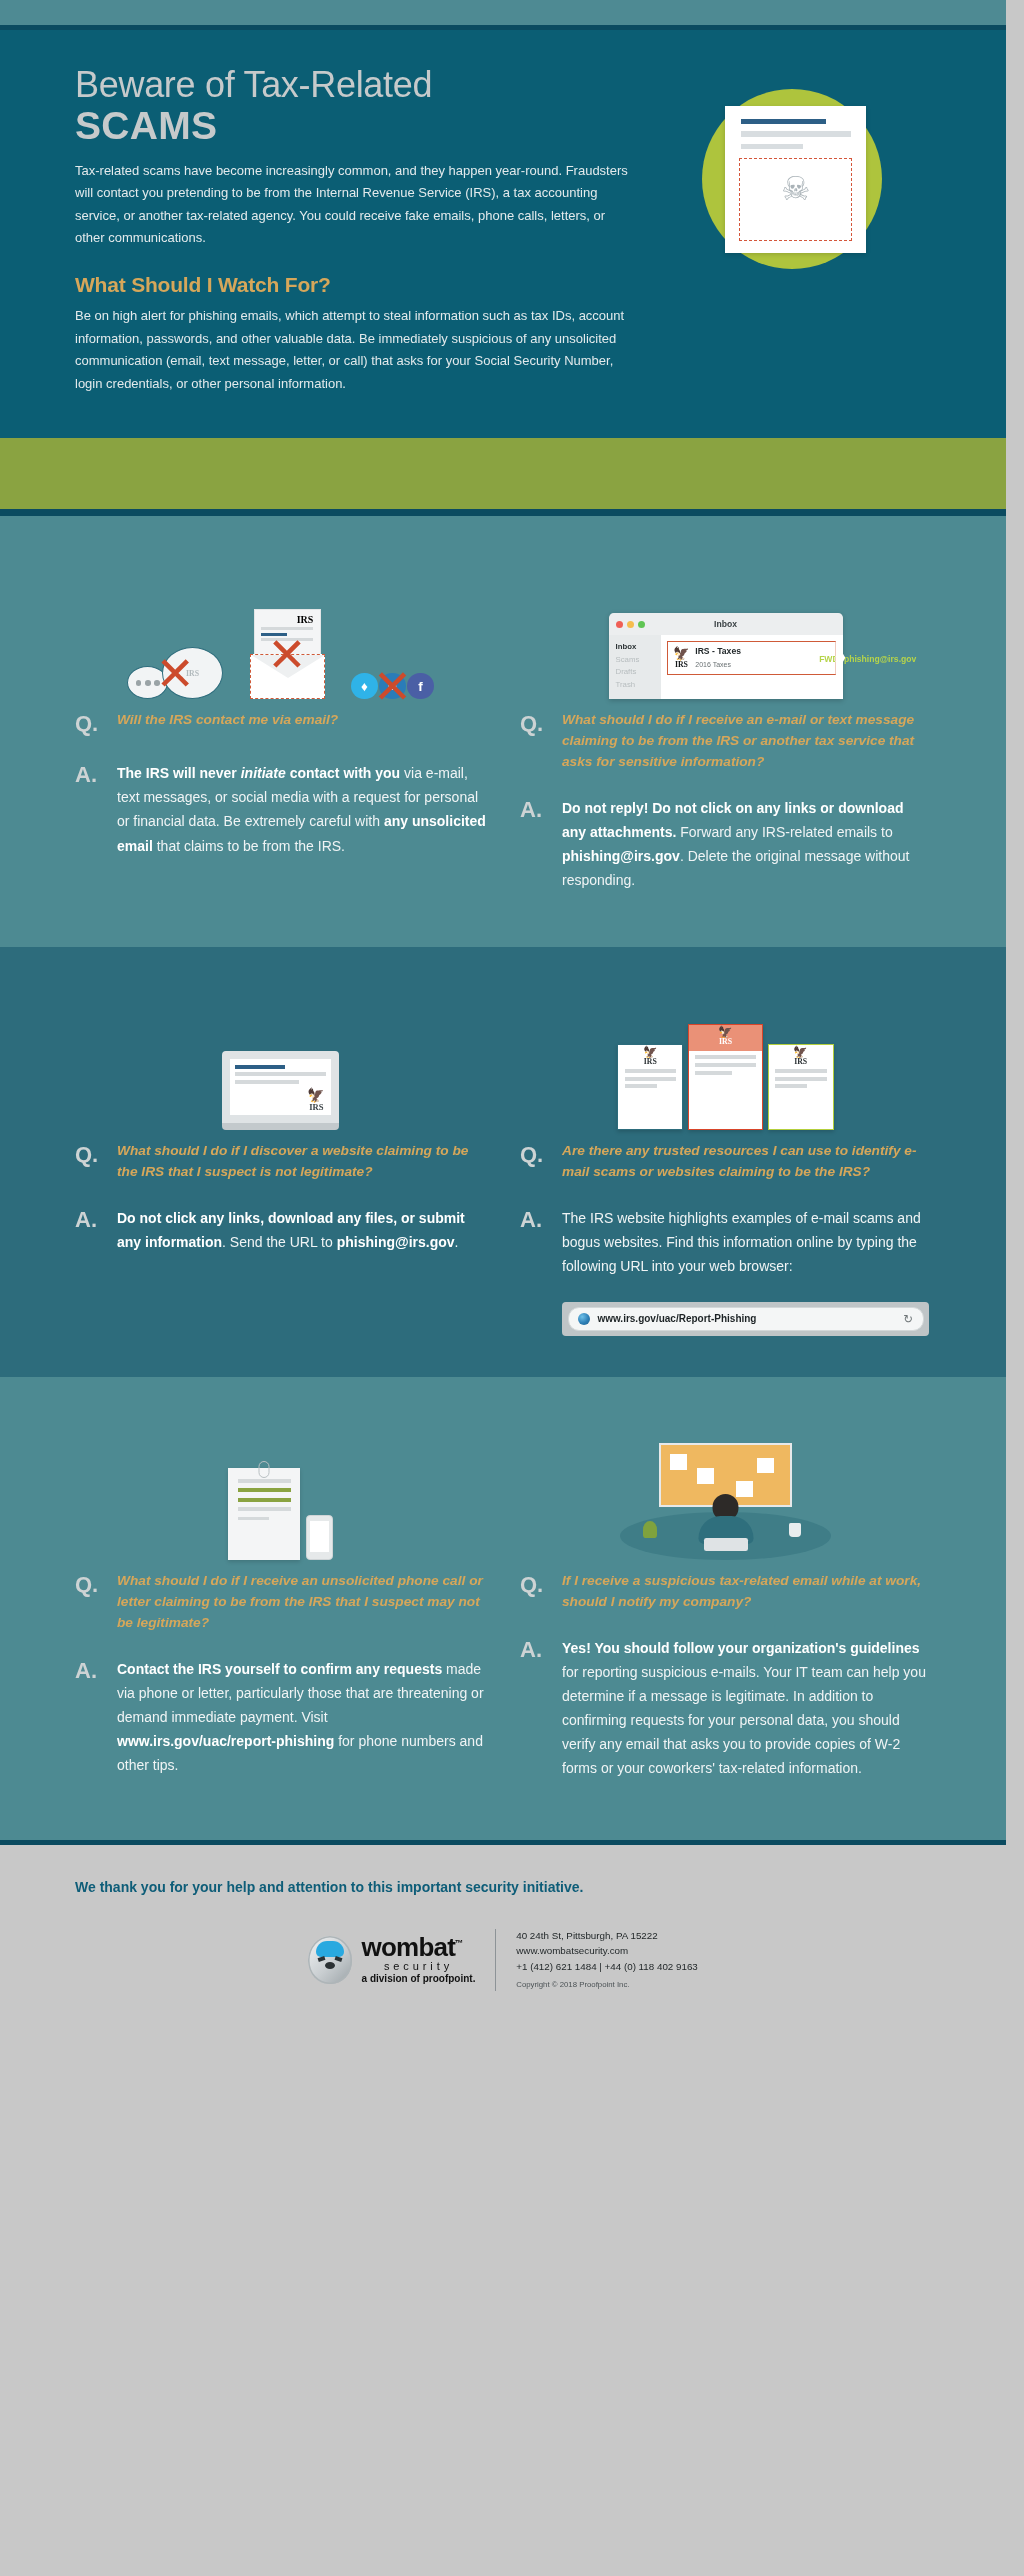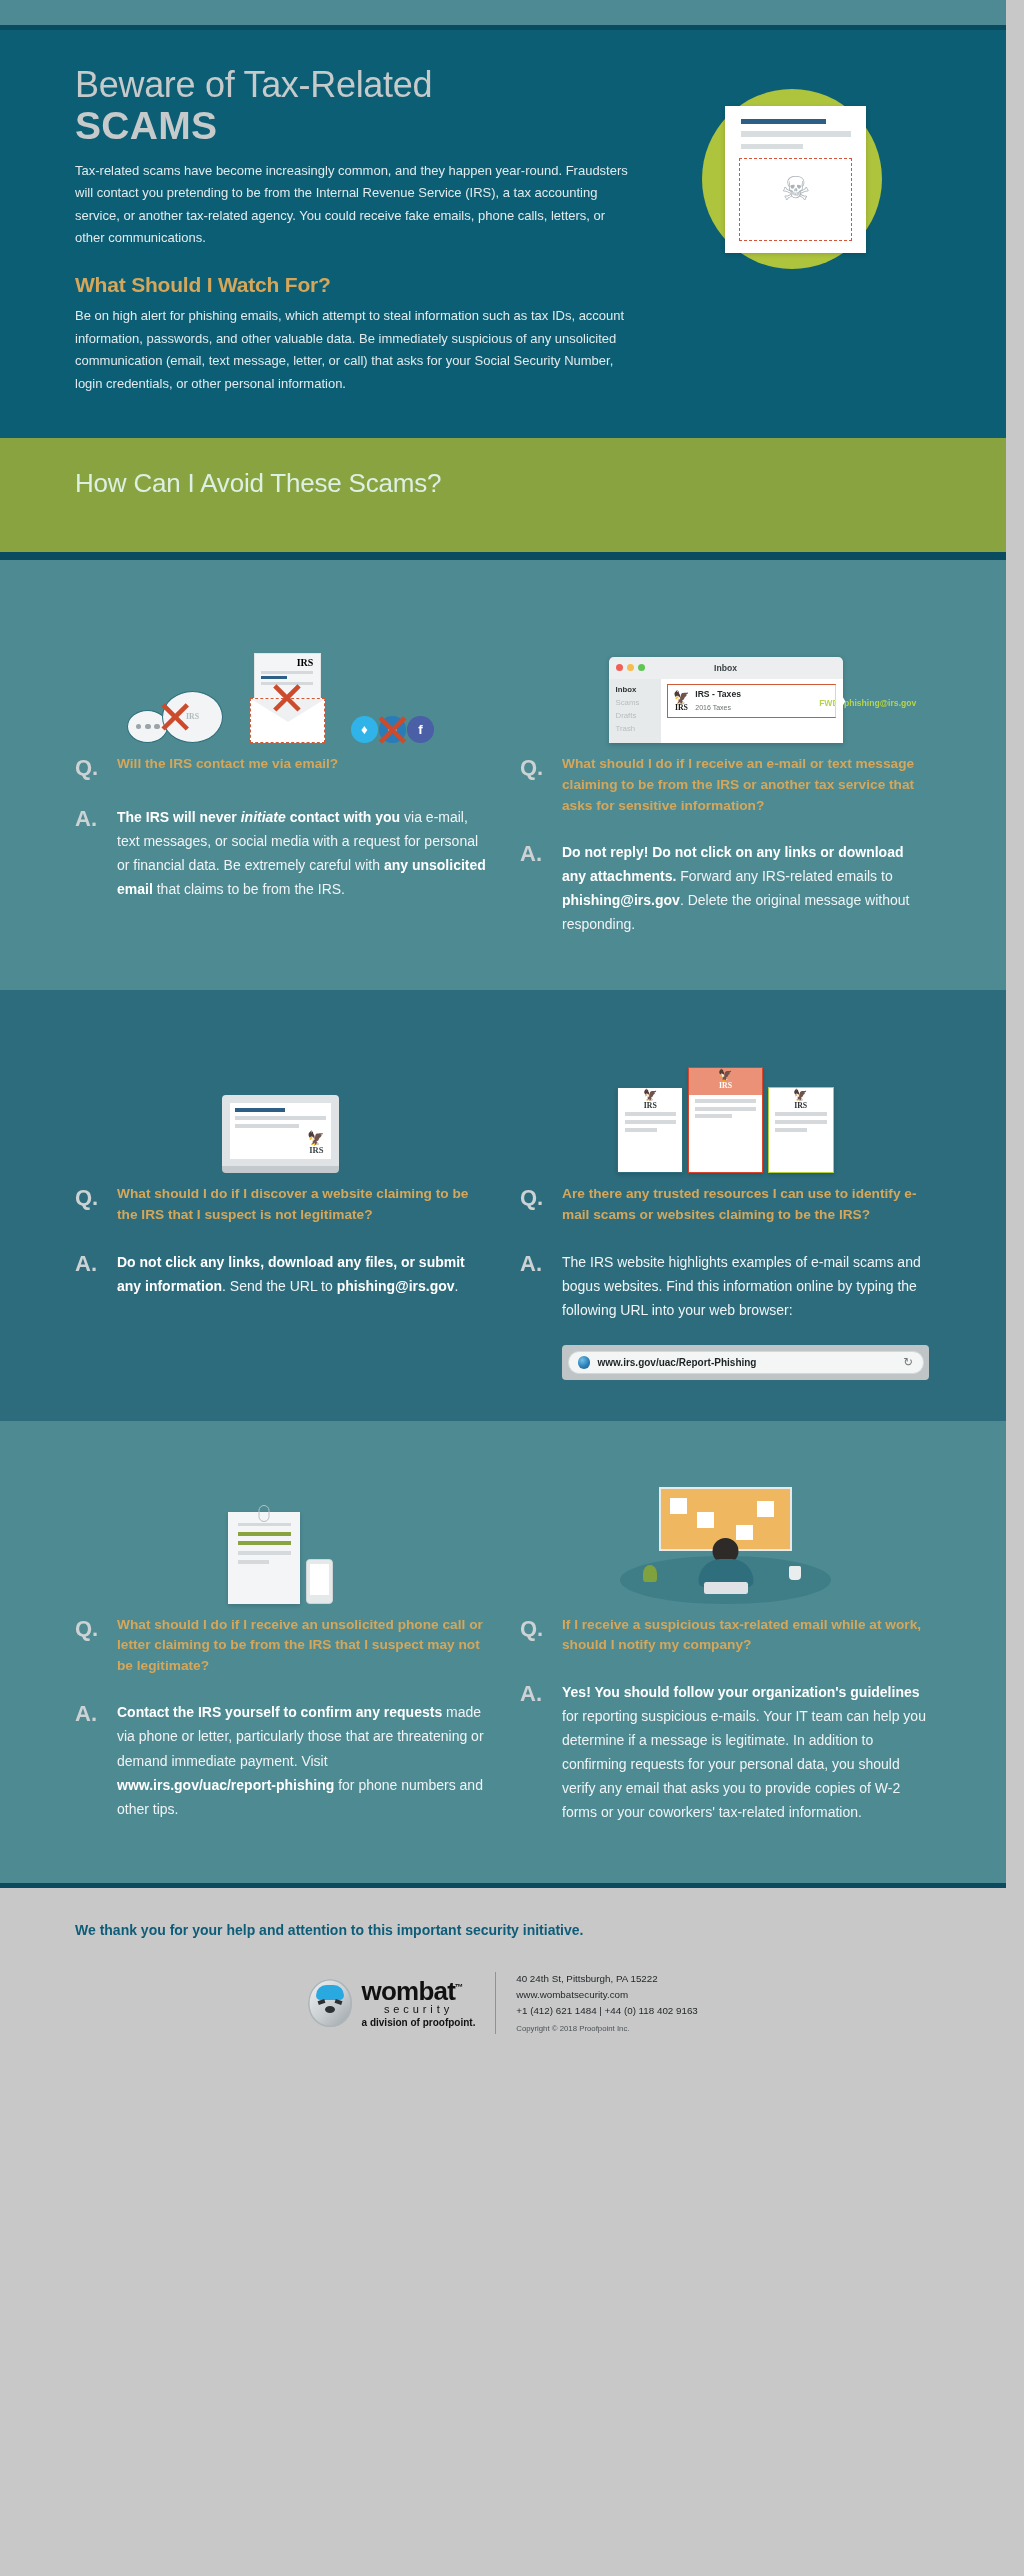--- a/index.html
+++ b/index.html
@@ -77,21 +77,21 @@
   .faq-col { width:422px; }
   .art-row { display:flex; gap:34px; margin-bottom:11px; }
   .art-slot { width:422px; height:141px; display:flex; align-items:flex-end; justify-content:center; }
 
   .qa { display:flex; margin-bottom:23.4px; }
   .qa .mark {
     width:42px; flex:0 0 42px;
     font-size:22px; font-weight:700; color:#cdd3d4; line-height:1.25;
   }
   .qa .txt { flex:1; }
-  .q .txt { color:#d6a75a; font-size:13.7px; font-weight:700; line-height:1.52; }
+  .q .txt { color:#d6a75a; font-size:13.7px; font-weight:700; line-height:1.52;font-style:italic; }
   .a .txt { color:#f0f4f5; font-size:14px; font-weight:300; line-height:1.72; }
   .a .txt b { font-weight:700; color:#ffffff; }
   .a .txt i { font-style:italic; font-weight:700; }
 
   
   .ill { position:relative; }
   .bubbles { display:flex; align-items:flex-end; gap:0; position:relative; }
   .bub {
     background:#f2f4f5; border:1.6px solid #2d6c7c; border-radius:50%;
     display:flex; align-items:center; justify-content:center;
@@ -283,21 +283,20 @@
             <div class="ln short"></div>
             <div class="art-dash"></div>
             <div class="art-skull">☠</div>
           </div>
         </div>
       </div>
     </div>
   </section>
 
   <section class="band-green">
-    <h2 class="green-title">How Can I Avoid These Scams?</h2>
   </section>
   <div class="band-rule-green"></div>
 
   <section class="faq-a">
     <div class="art-row">
       <div class="art-slot">
         <div style="display:flex; align-items:flex-end; gap:26.5px;">
           <div class="ill bubbles">
             <div class="bub small">
                 <span class="dots">

